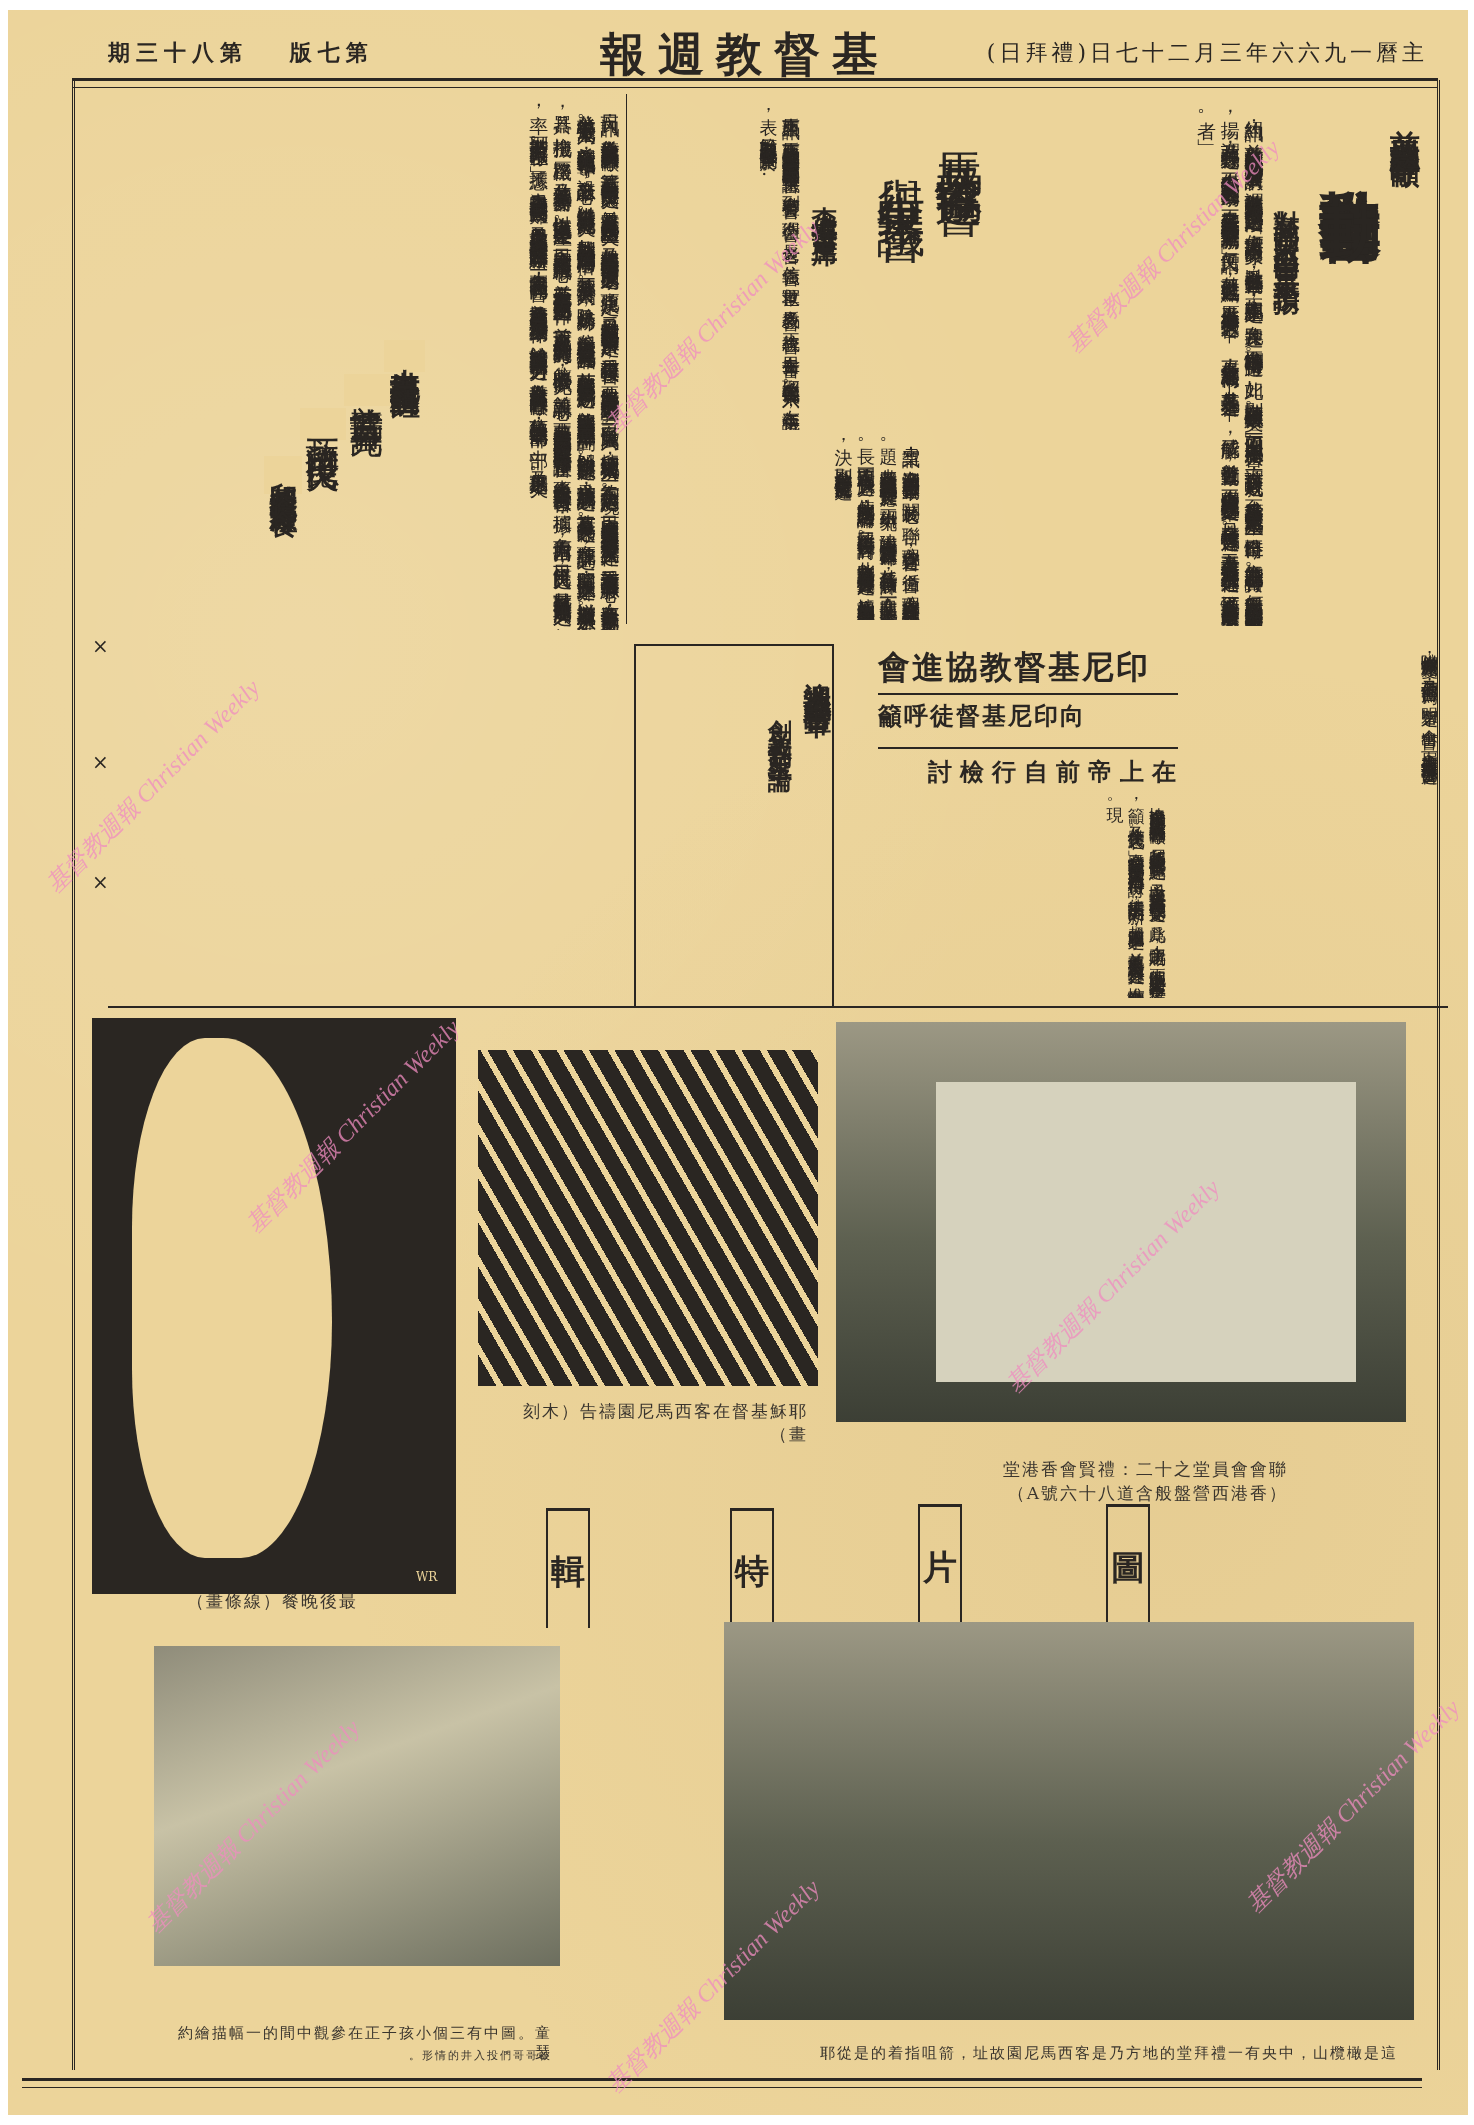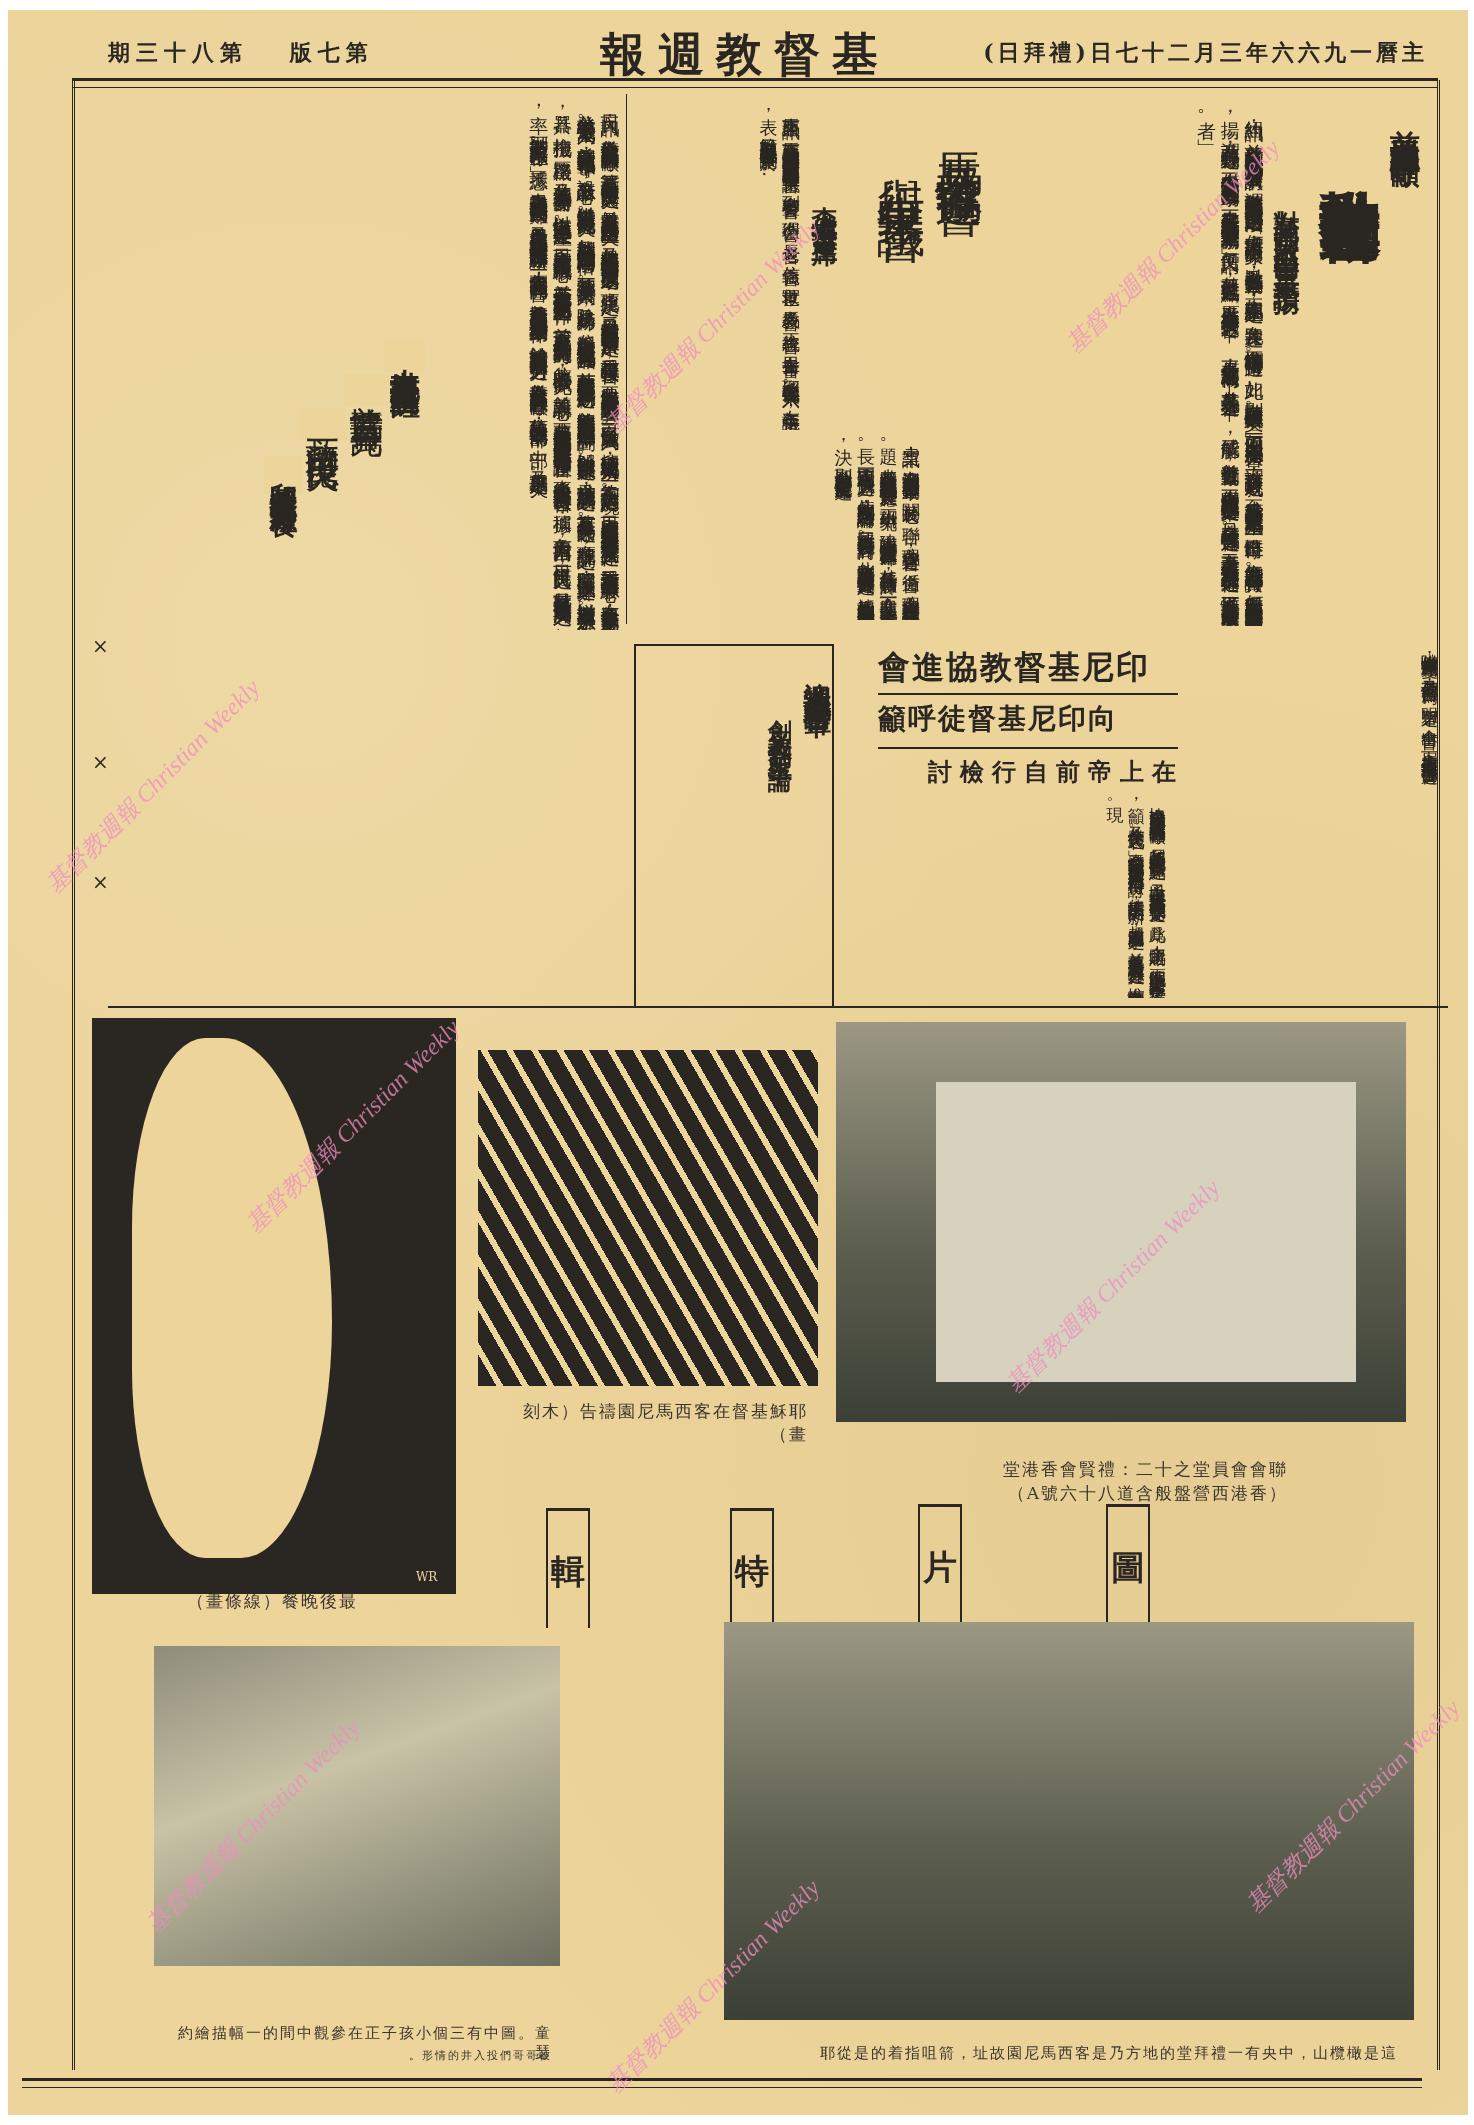--- a/index.html
+++ b/index.html
@@ -12,21 +12,21 @@
     position: absolute; left: 8px; top: 10px; width: 1460px; height: 2105px;
     background: #ecd49a;
     background-image:
       radial-gradient(circle at 20% 30%, rgba(255,255,255,0.10), transparent 40%),
       radial-gradient(circle at 80% 70%, rgba(160,120,60,0.08), transparent 45%);
   }
   .masthead { position: absolute; left: 0; top: 0; width: 1460px; height: 60px; }
   .mh-left { position: absolute; left: 100px; top: 28px; font-size: 22px; font-weight: bold; letter-spacing: 6px; }
   .mh-left span { margin-right: 28px; }
   .mh-title { position: absolute; left: 592px; top: 14px; font-size: 46px; letter-spacing: 12px; font-weight: bold; }
-  .mh-right { position: absolute; right: 40px; top: 28px; font-size: 22px; font-weight: bold; letter-spacing: 4px; }
+  .mh-right { position: absolute; right: 40px; top: 28px; font-size: 22px; font-weight: normal; letter-spacing: 4px; }
   .frame {
     position: absolute; left: 64px; top: 70px; width: 1362px; height: 1990px;
     border-left: 3px double #2a2622; border-right: 3px double #2a2622;
   }
   .rule-top { position: absolute; left: 64px; top: 68px; width: 1366px; height: 6px;
     border-top: 3px solid #2a2622; border-bottom: 1px solid #2a2622; }
   .rule-bottom { position: absolute; left: 14px; top: 2068px; width: 1400px; height: 6px;
     border-top: 3px solid #2a2622; border-bottom: 1px solid #2a2622; }
   .vtext { writing-mode: vertical-rl; line-height: 1.25; }
   .col { position: absolute; font-size: 19px; letter-spacing: 1px; text-align: justify; overflow: hidden; }
@@ -86,21 +86,21 @@
   <div style="position:absolute; left:84px; top:860px; font-size:20px;">×</div>
 
   <div class="hline" style="left:100px; top:996px; width:1340px; height:2px;"></div>
 
   <div class="box" style="left:626px; top:634px; width:196px; height:360px;"></div>
   <div class="headline" style="left:790px; top:650px; font-size:28px; letter-spacing:4px;">澳洲教會聯合聲中</div>
   <div class="headline" style="left:756px; top:690px; font-size:24px; letter-spacing:6px;">創立主教制發生爭論</div>
 
   <div style="position:absolute; left:870px; top:636px; font-size:32px; font-weight:bold; letter-spacing:2px; direction:rtl; unicode-bidi:bidi-override;">印尼基督教協進會</div>
   <div class="hline" style="left:870px; top:683px; width:300px; height:2px;"></div>
-  <div style="position:absolute; left:870px; top:690px; font-size:28px; font-weight:bold; letter-spacing:2px; direction:rtl; unicode-bidi:bidi-override;">向印尼基督徒呼籲</div>
+  <div style="position:absolute; left:870px; top:690px; font-size:24px; font-weight:bold; letter-spacing:2px; direction:rtl; unicode-bidi:bidi-override;">向印尼基督徒呼籲</div>
   <div class="hline" style="left:870px; top:737px; width:300px; height:2px;"></div>
   <div style="position:absolute; left:920px; top:746px; font-size:24px; font-weight:bold; letter-spacing:8px; direction:rtl; unicode-bidi:bidi-override;">在上帝前自行檢討</div>
   <div class="col vtext" style="left:840px; top:784px; width:320px; height:204px; font-size:17px;">協進會以印尼目前之發生人民災禍向教會呼籲：「印尼基督徒各地教會提出全體之一點，之予以上帝之官員爲所活人生人予民作代表之需要。爲此，上帝之所賜，兩個地區之之中需要生人在作道之位，會在各地民眾呼籲，及作全體之代表。」全體會呼籲印尼基督徒及全國人民一同在上帝前自行檢討，使生活不斷的更新，超越人道範圍之事，並使其自身對上帝及對人類之責任，惟有在社會明瞭其自身之崇高理想方能有保障及實現。</div>
   <div class="col vtext" style="left:1172px; top:630px; width:260px; height:360px; font-size:17px;">吩咐你們當彼此相愛，乃是你們當合而爲一，明智之舉。會出會督，下屆主席新人李僕博士爲理事亦公已會選。</div>
 
   <div class="woodcut" style="left:84px; top:1008px; width:364px; height:576px; background:#2a2622;">
     <div style="position:absolute; left:40px; top:20px; width:200px; height:520px; background:#ecd49a; border-radius:40% 60% 50% 40%;"></div>
     <div style="position:absolute; left:324px; bottom:10px; color:#ecd49a; font-size:12px;">WR</div>
   </div>
   <div class="caption" style="left:150px; top:1580px; width:200px;">最後晚餐（線條畫）</div>

